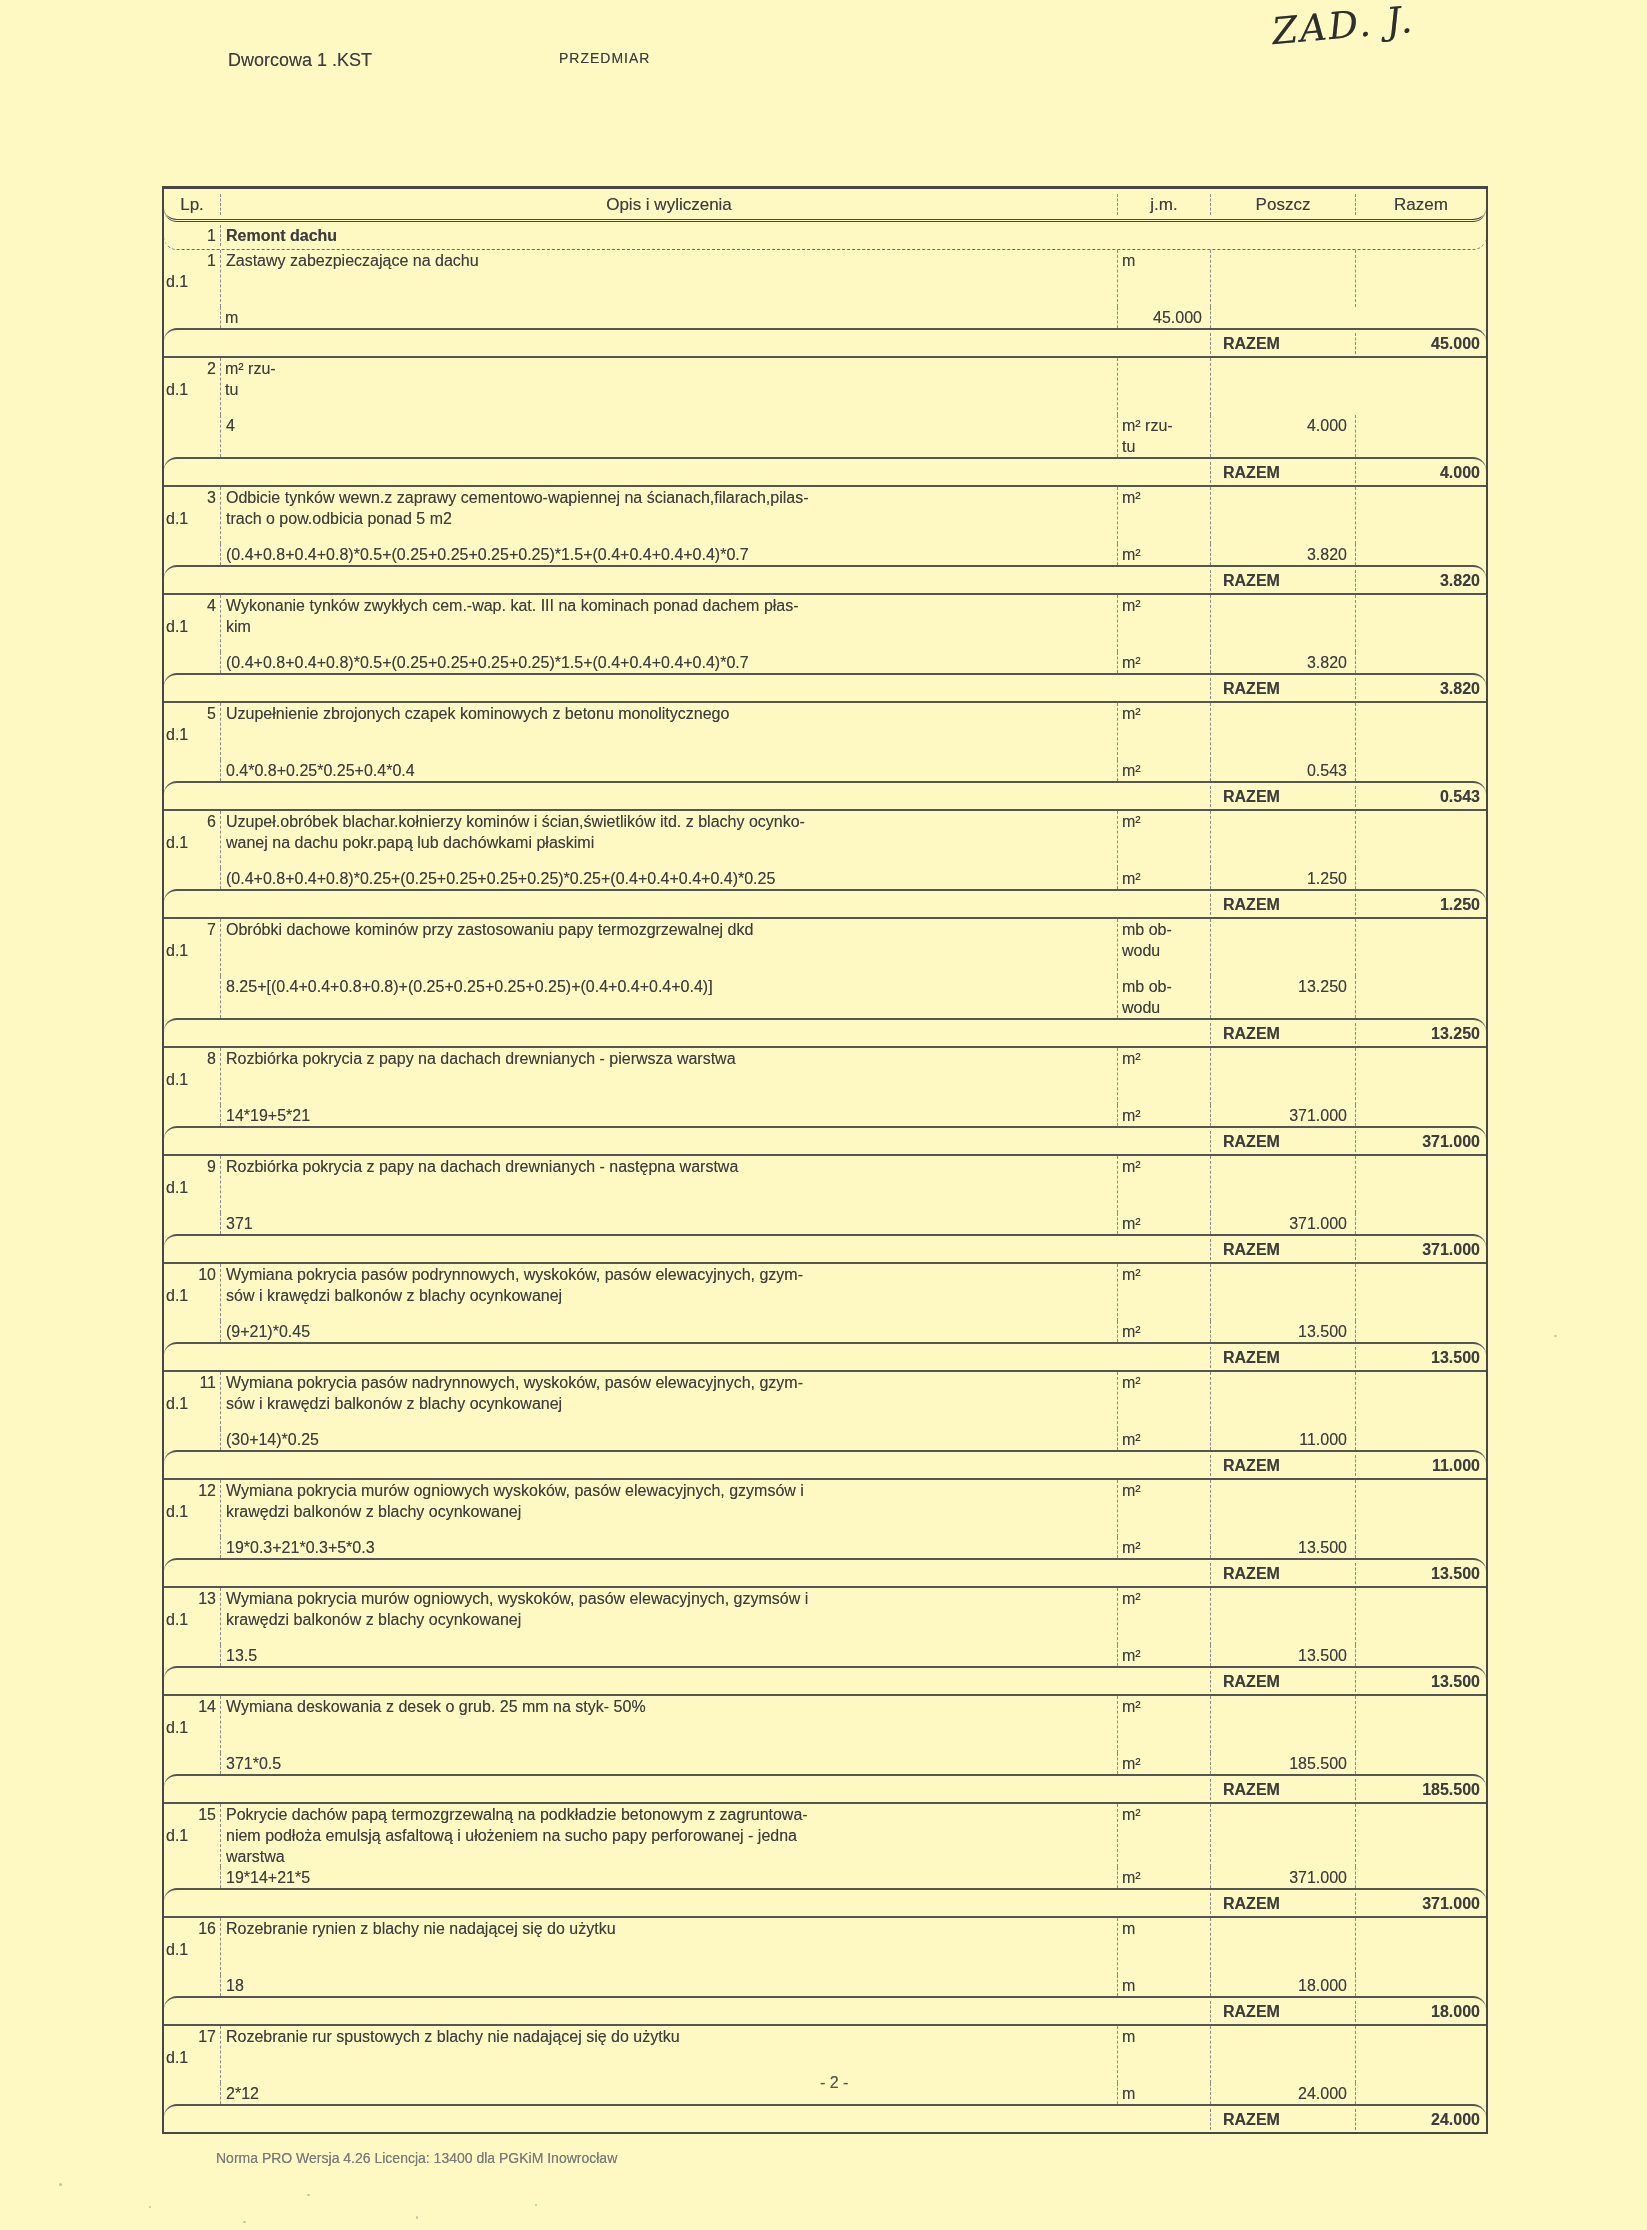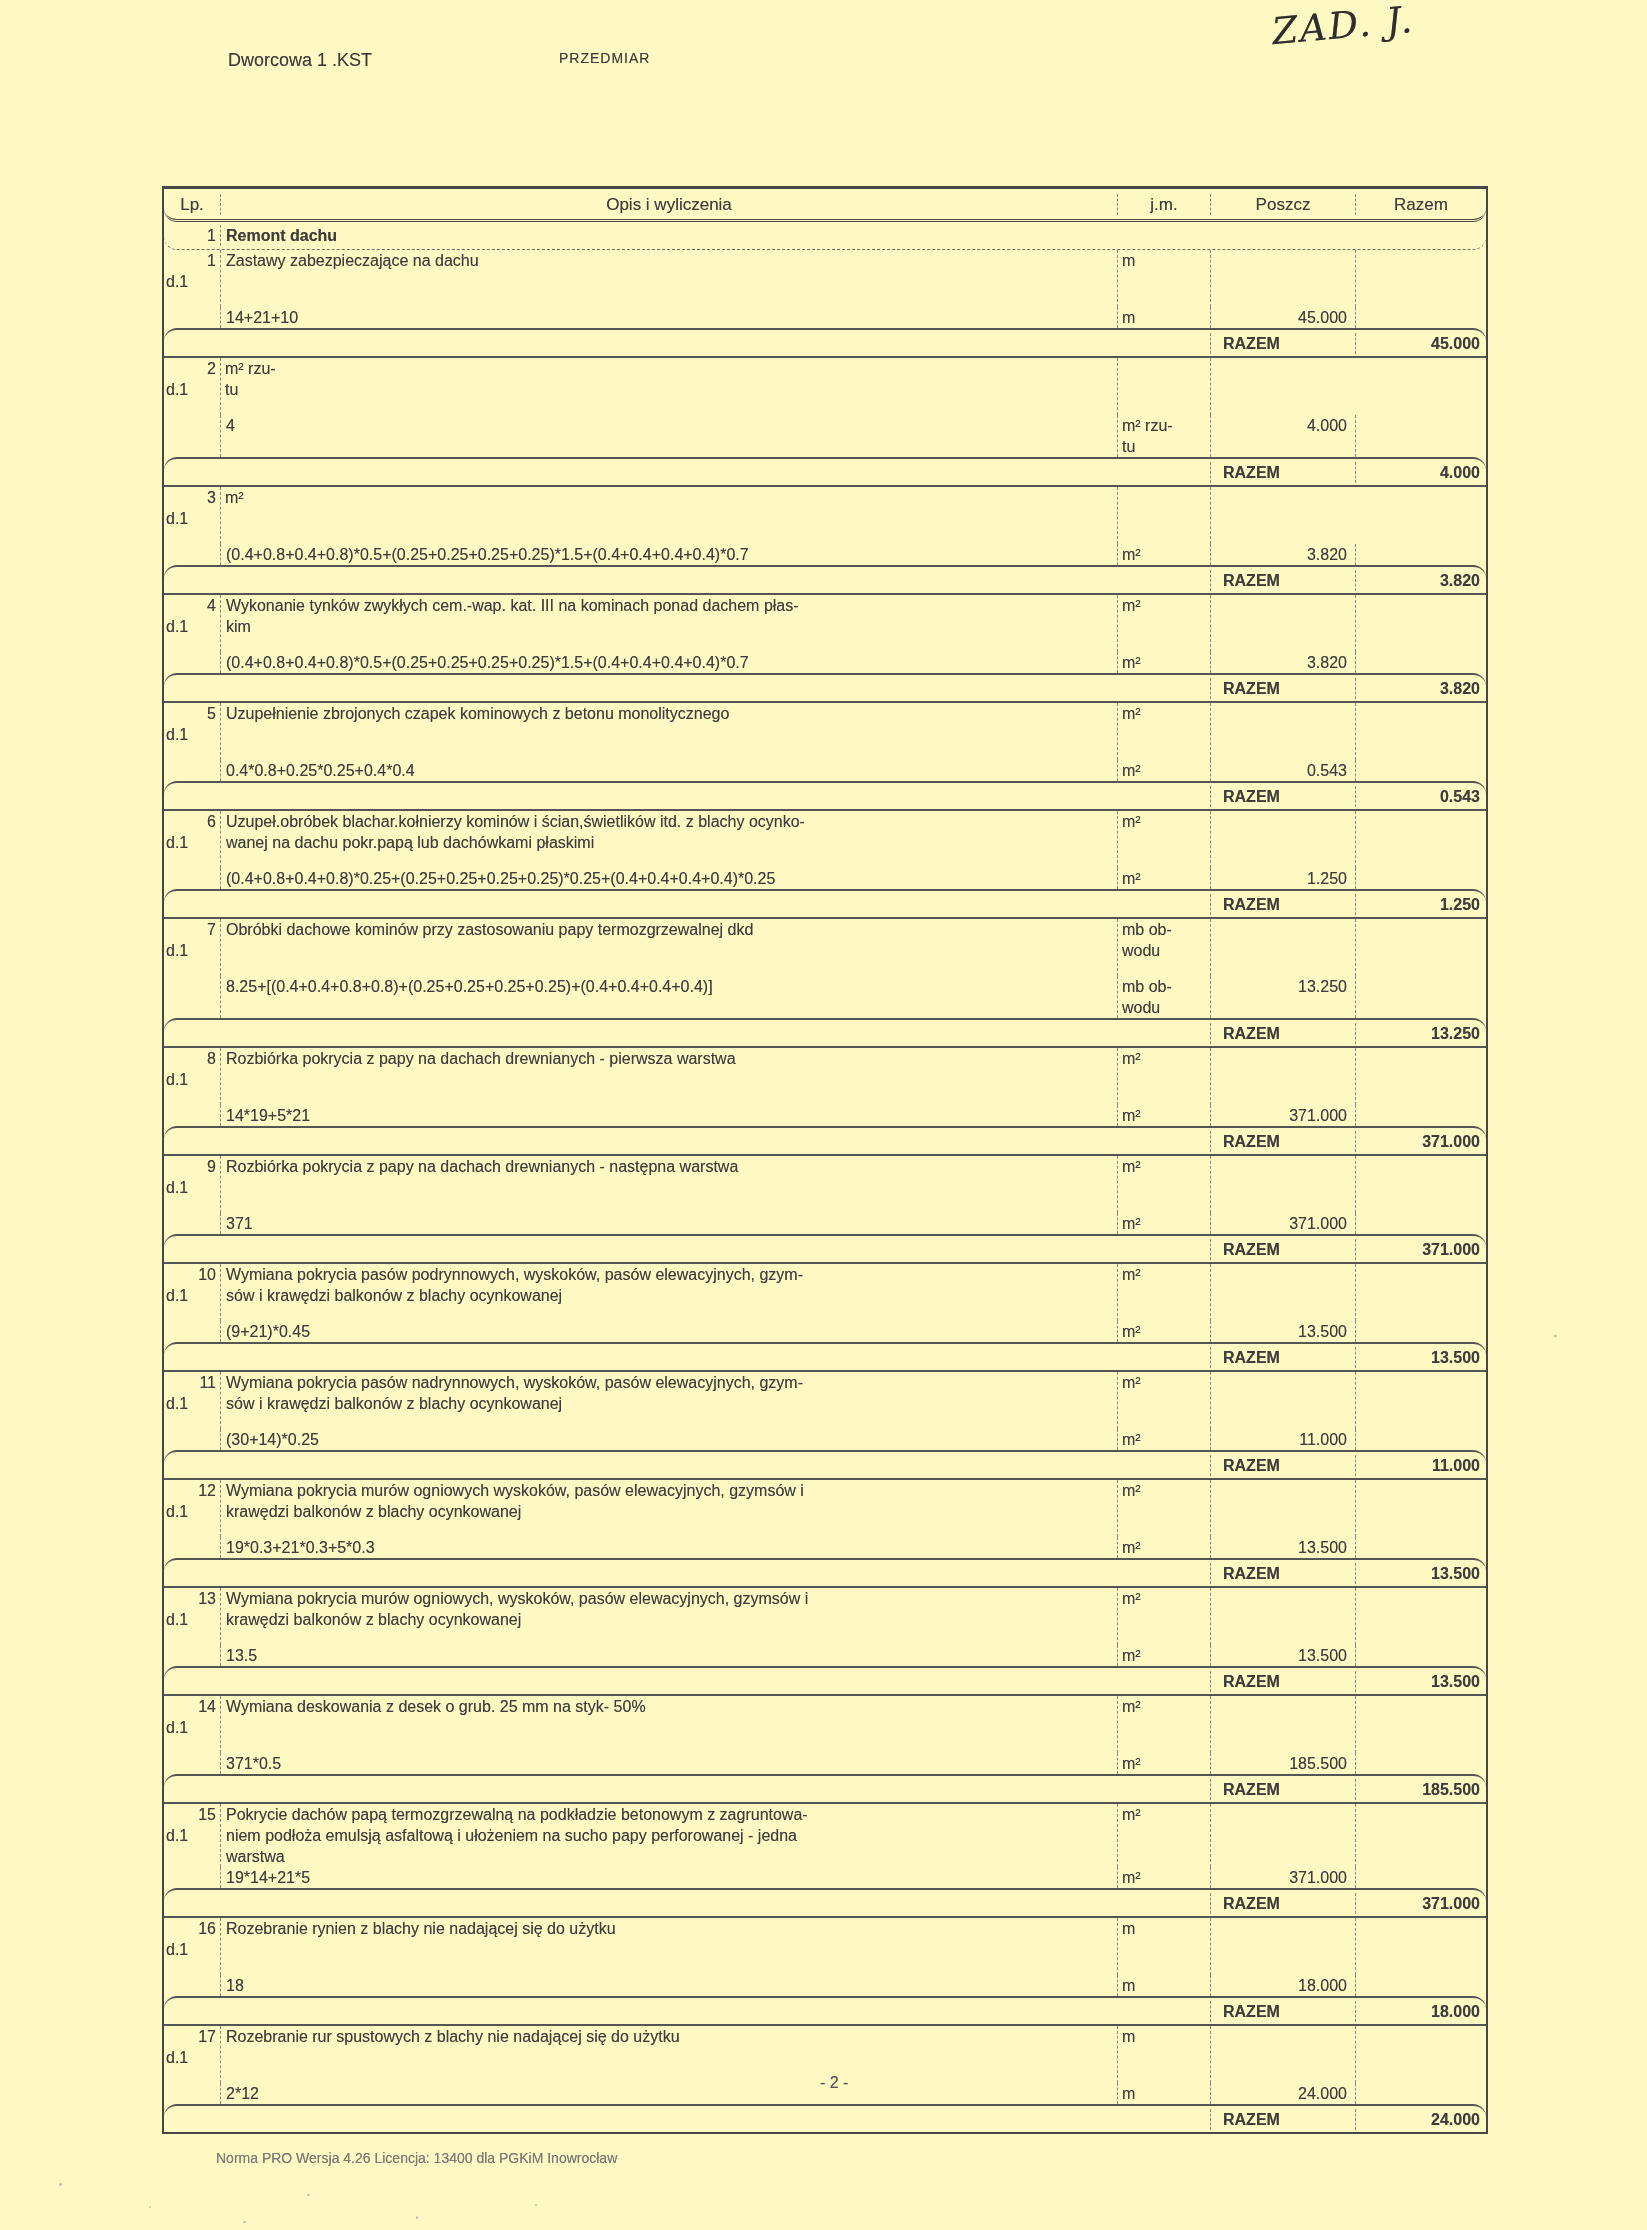--- a/index.html
+++ b/index.html
@@ -73,21 +73,20 @@
           <div class="lp-num">1</div>
           <div class="lp-sub">d.1</div>
         </div>
         <div class="c desc">Zastawy zabezpieczające na dachu</div>
         <div class="c jm">m</div>
         <div class="c"></div>
         <div class="c"></div>
       </div>
       <div class="grid grp-b">
         <div class="c"></div>
-        <div class="c desc">14+21+10</div>
         <div class="c jm">m</div>
         <div class="c val">45.000</div>
         <div class="c"></div>
       </div>
       <div class="grid grp-r">
         <div class="c"></div>
         <div class="c"></div>
         <div class="c"></div>
         <div class="c rz-label">RAZEM</div>
         <div class="c rz-val">45.000</div>
@@ -121,20 +120,22 @@
         <div class="c rz-val">4.000</div>
       </div>
     </div>
 
     <div class="item">
       <div class="grid grp-a">
         <div class="c">
           <div class="lp-num">3</div>
           <div class="lp-sub">d.1</div>
         </div>
+        <div class="c desc">Odbicie tynków wewn.z zaprawy cementowo-wapiennej na ścianach,filarach,pilas-
+trach o pow.odbicia ponad 5 m2</div>
         <div class="c jm">m²</div>
         <div class="c"></div>
         <div class="c"></div>
       </div>
       <div class="grid grp-b">
         <div class="c"></div>
         <div class="c desc">(0.4+0.8+0.4+0.8)*0.5+(0.25+0.25+0.25+0.25)*1.5+(0.4+0.4+0.4+0.4)*0.7</div>
         <div class="c jm">m²</div>
         <div class="c val">3.820</div>
         <div class="c"></div>

